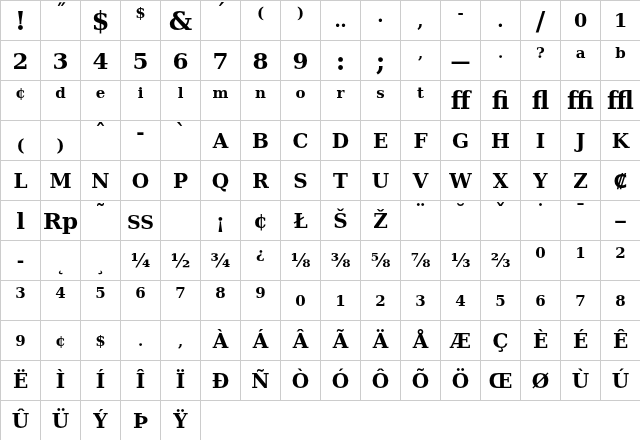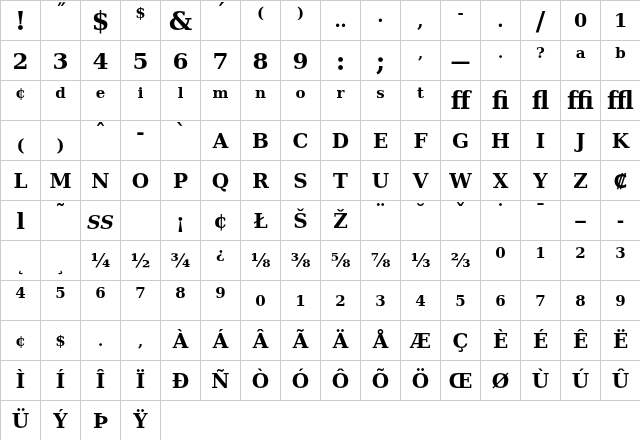--- a/index.html
+++ b/index.html
@@ -34,21 +34,21 @@
   .g-xh{font-size:19px;}
   .g-sc{font-size:20px;}
   .g-lig{font-size:24px;}
   .g-sup{font-size:15px;transform:translateY(-7px);}
   .g-inf{font-size:15px;transform:translateY(1px);}
   .g-acc{font-size:20px;transform:translateY(-9px);}
   .g-mid{font-size:18px;}
   .g-dash{font-size:20px;}
   .g-frac{font-size:19px;}
   .g-low{font-size:17px;transform:translateY(5px);}
-  .g-script{font-size:19px;font-style:italic;transform:translateY(2px);}
+  .g-script{font-size:19px;transform:translateY(2px);}
 </style>
 </head>
 <body>
 
 <div class="page">
   <div class="glyph-grid" id="glyph-grid">
       <div class="cell">
         <span class="glyph g-full">!</span>
       </div>
       <div class="cell">
@@ -285,20 +285,23 @@
       <div class="cell">
         <span class="glyph g-sc">Z</span>
       </div>
       <div class="cell">
         <span class="glyph g-sc">₡</span>
       </div>
       <div class="cell">
         <span class="glyph g-num">l</span>
       </div>
       <div class="cell">
+        <span class="glyph g-num">Rp</span>
+      </div>
+      <div class="cell">
         <span class="glyph g-acc">˜</span>
       </div>
       <div class="cell">
         <span class="glyph g-script">SS</span>
       </div>
       <div class="cell"></div>
       <div class="cell">
         <span class="glyph g-sc">¡</span>
       </div>
       <div class="cell">

